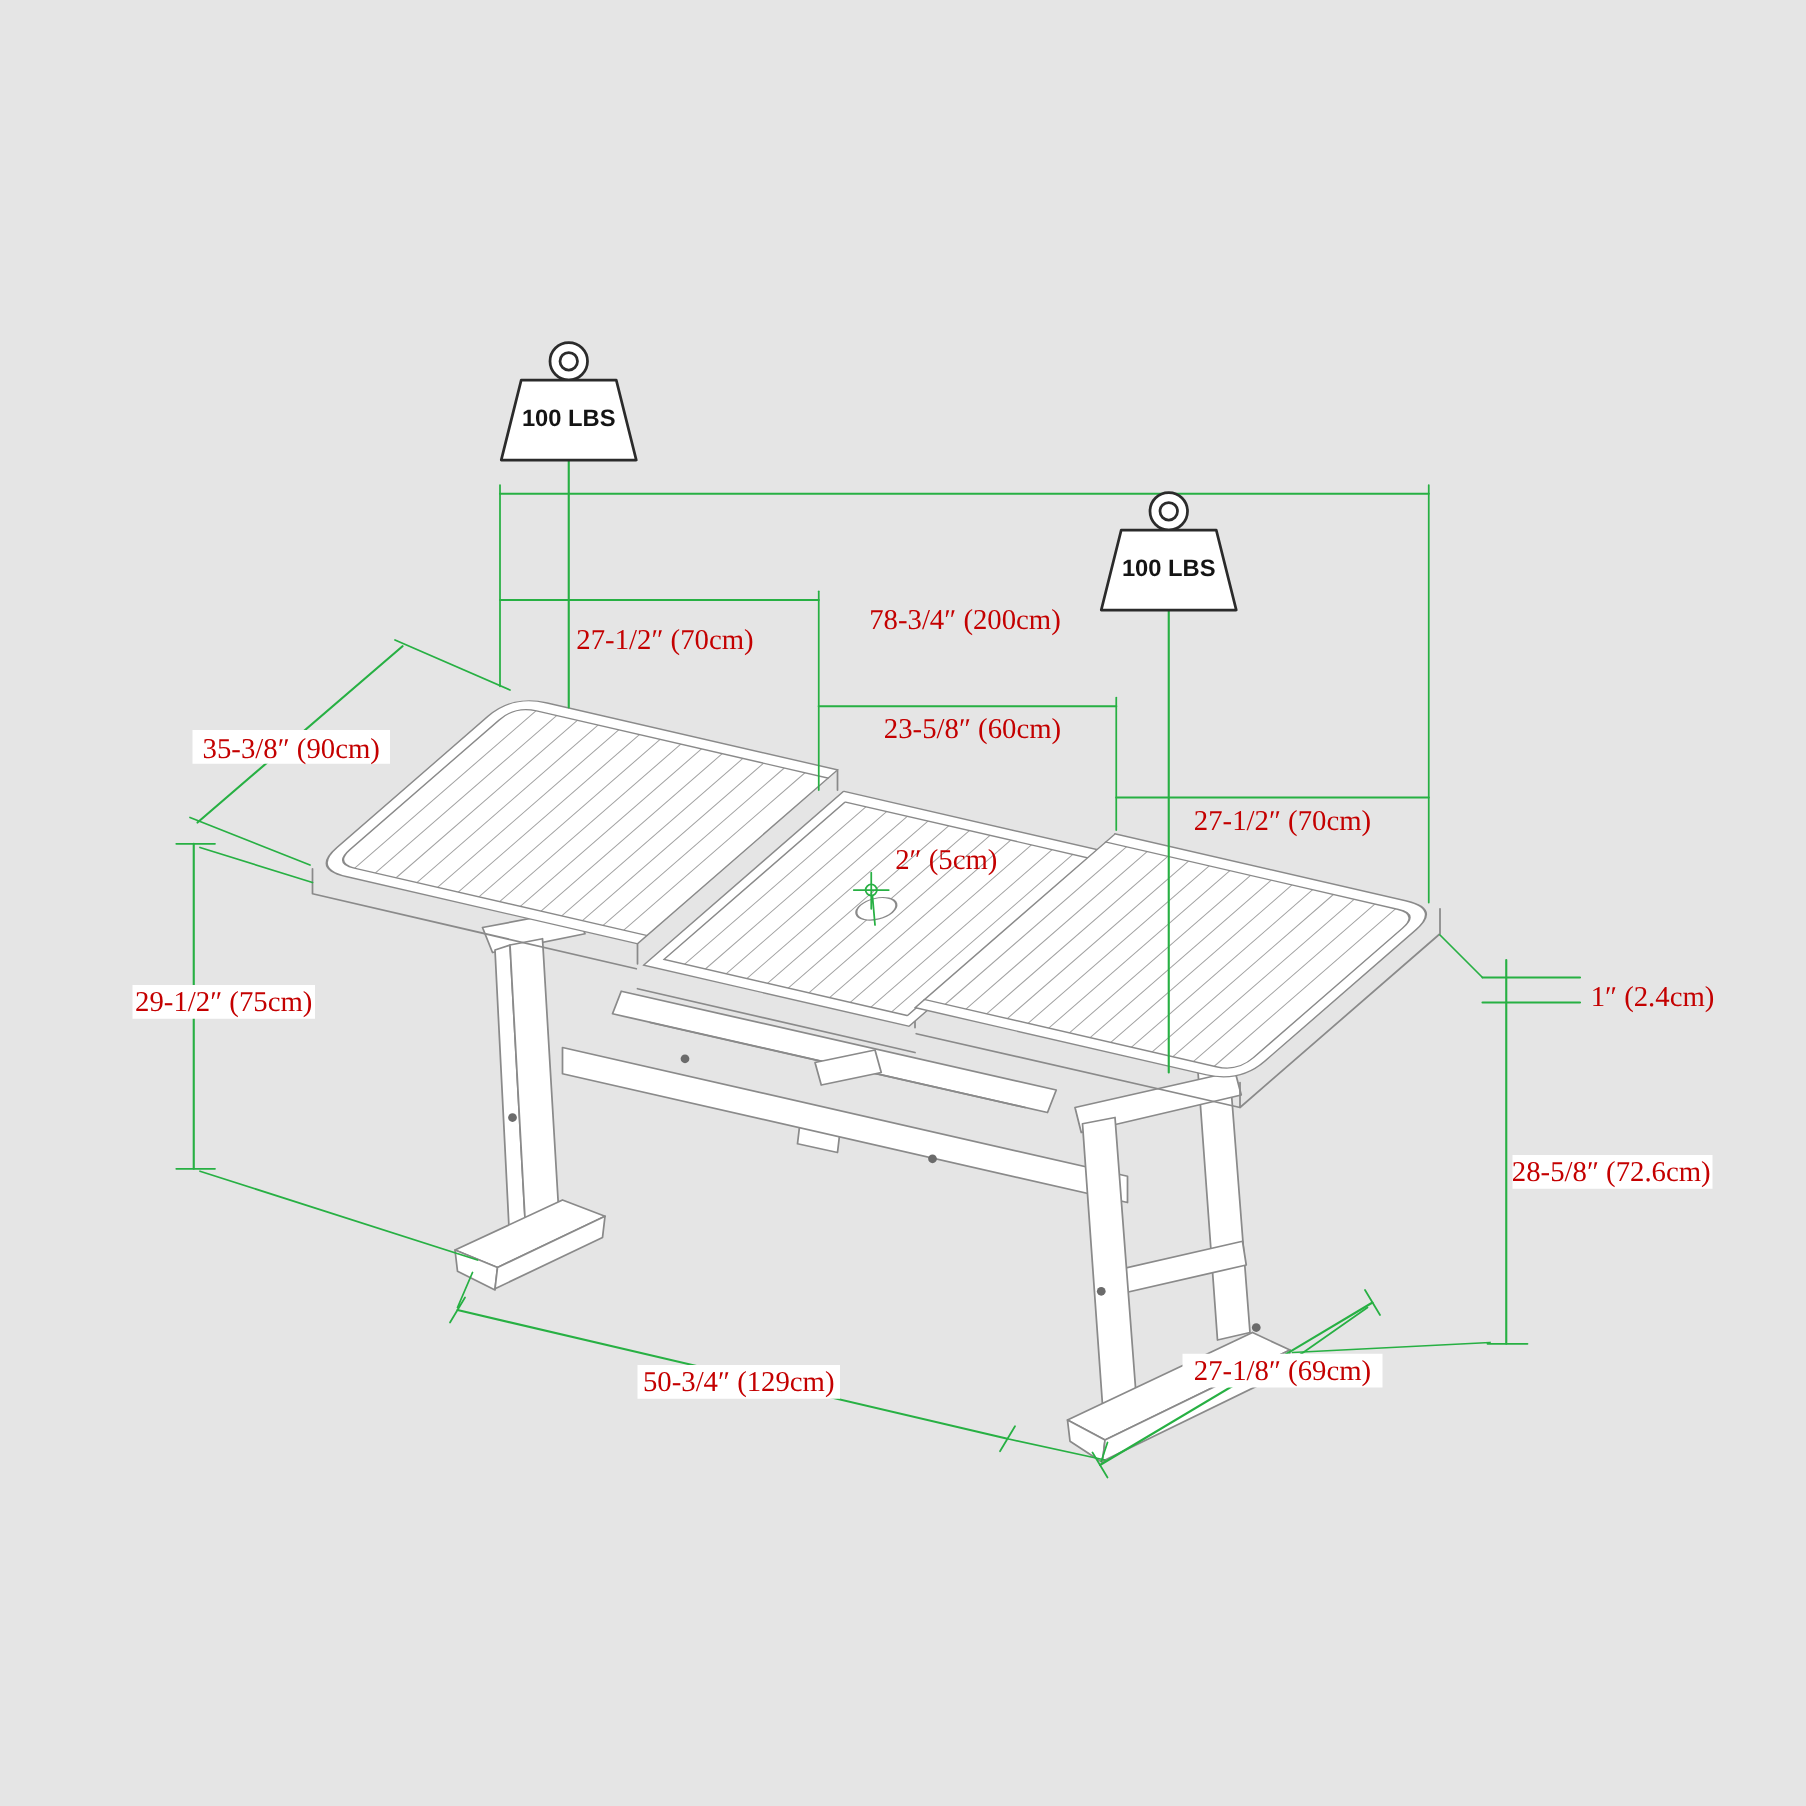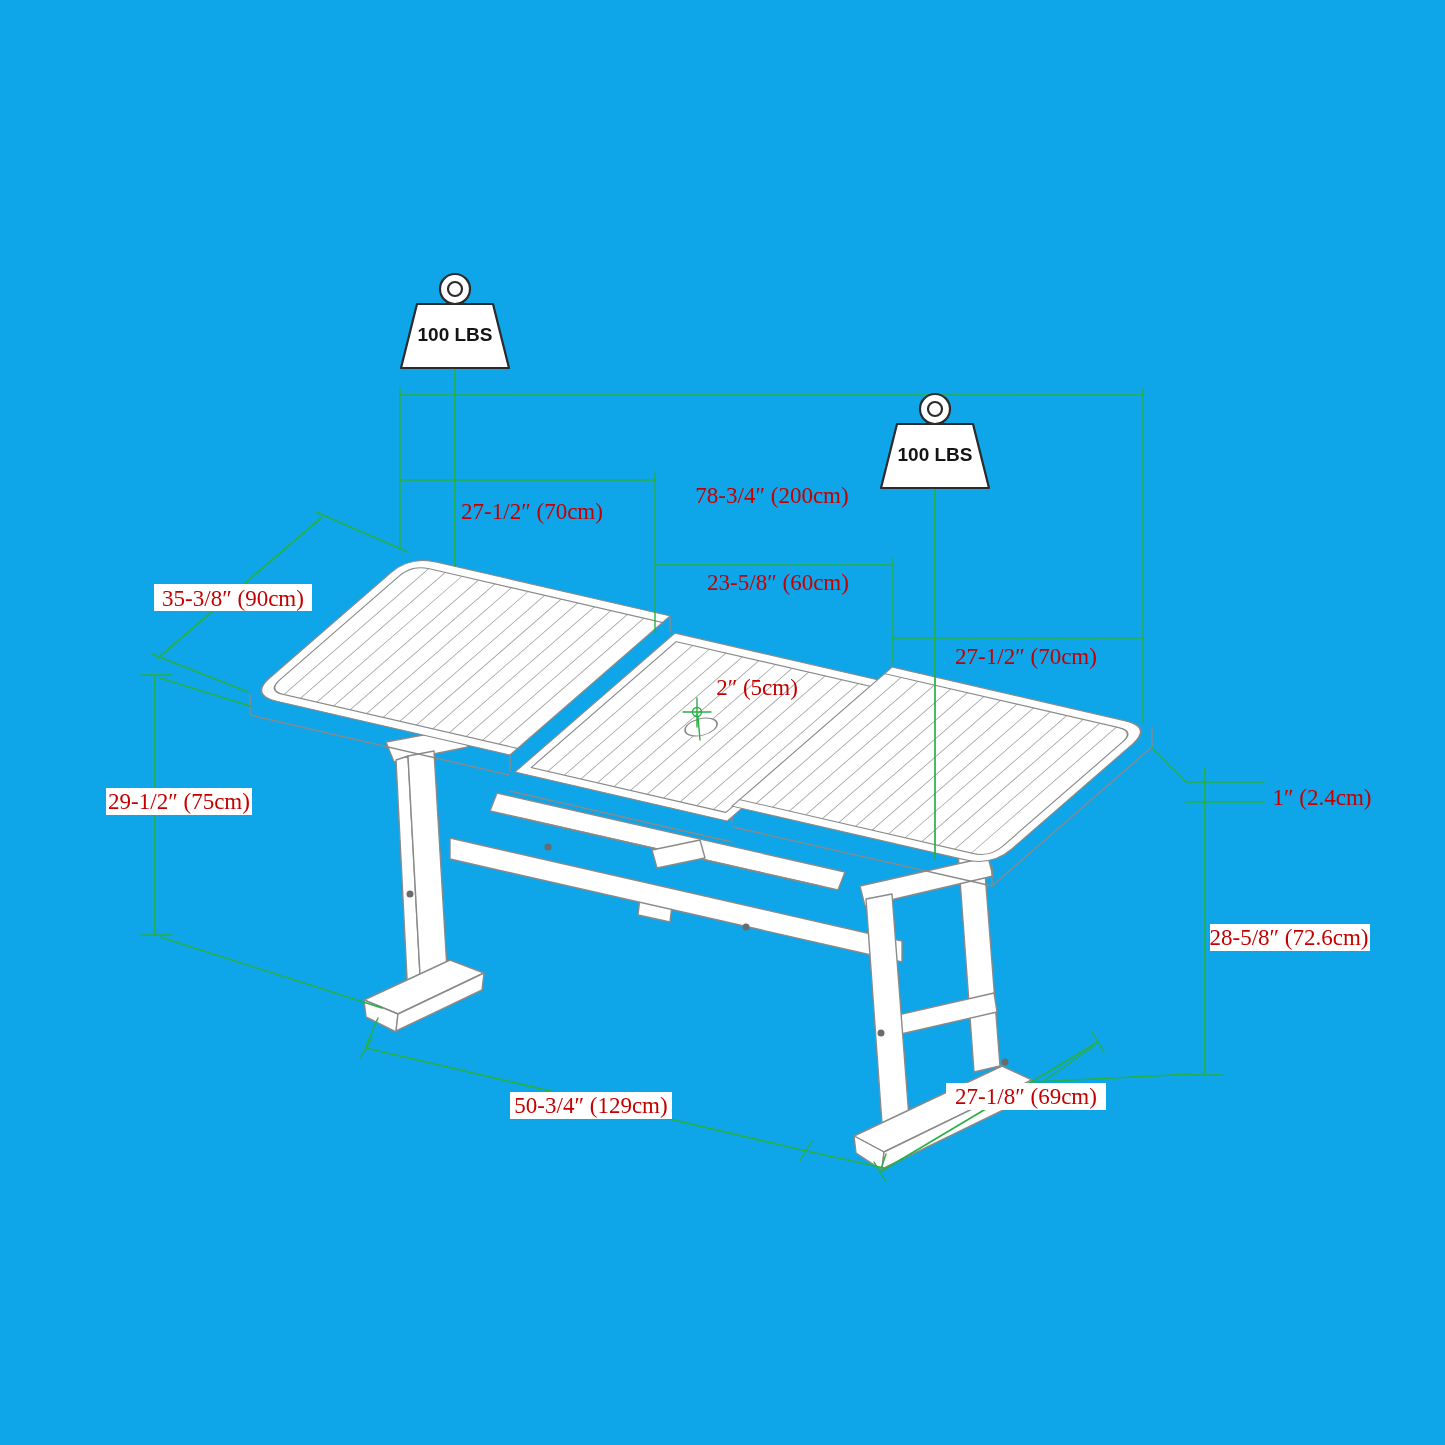--- a/index.html
+++ b/index.html
@@ -1,16 +1,16 @@
 <!DOCTYPE html>
 <html><head>
 <meta charset="utf-8">
 <style>
   html,body{margin:0;padding:0;background:#fff;}
-  .canvas{position:relative;width:1445px;height:1445px;background:#0ea5e9;overflow:hidden;}
+  .canvas{position:relative;width:1445px;height:1445px;background:#e5e5e5;overflow:hidden;}
   svg{position:absolute;left:0;top:0;}
   .draw{stroke:#8a8a8a;stroke-width:1.4;fill:none;stroke-linejoin:round;stroke-linecap:round;}
   .draw-f{stroke:#8a8a8a;stroke-width:1.4;fill:#ffffff;stroke-linejoin:round;}
   .slat{stroke:#a3a3a3;stroke-width:1;fill:none;}
   .bolt{fill:#6b6b6b;stroke:none;}
   .dim{stroke:#27b043;stroke-width:1.7;fill:none;stroke-linecap:round;}
   .dim-thin{stroke:#27b043;stroke-width:1.4;fill:none;stroke-linecap:round;}
   .lbl{fill:#c40000;font-family:"Liberation Serif",serif;font-size:23px;}
   .wlbl{fill:#141414;font-family:"Liberation Sans",sans-serif;font-size:19px;font-weight:bold;}
   .weight{stroke:#2b2b2b;stroke-width:2.2;fill:#ffffff;stroke-linejoin:round;}

